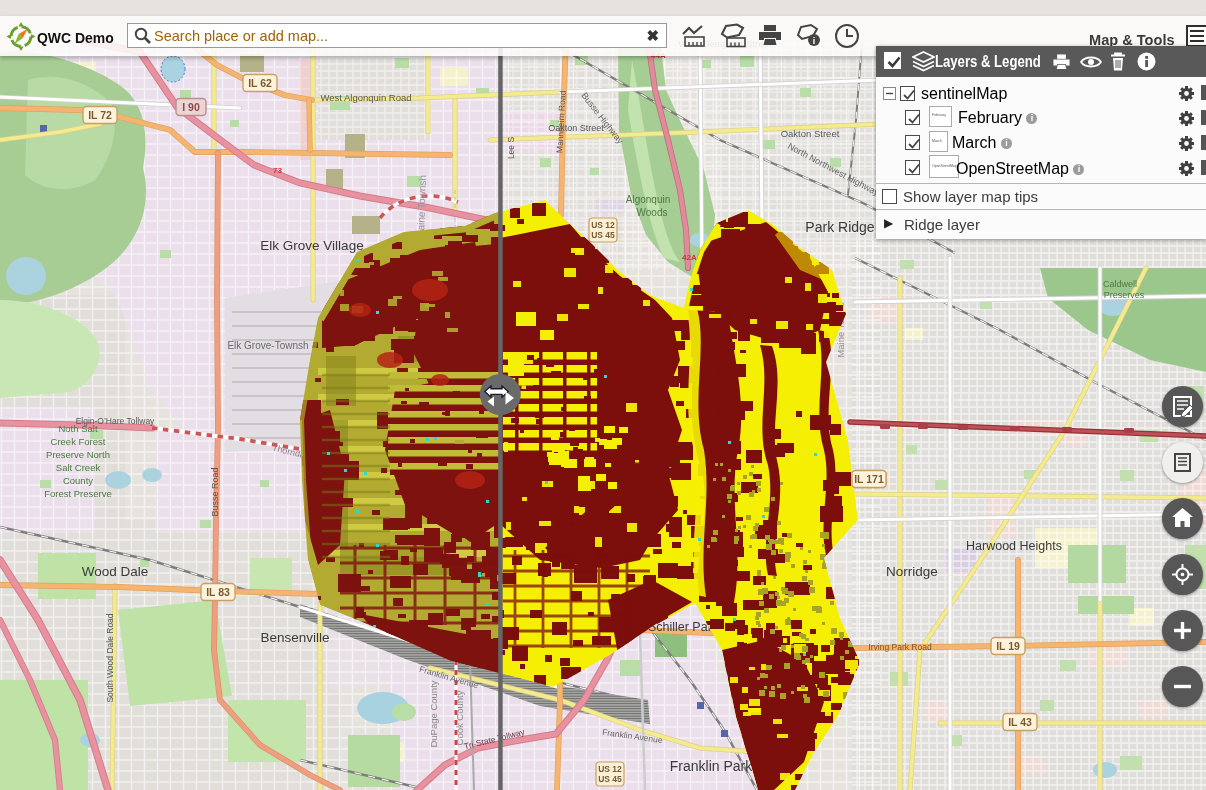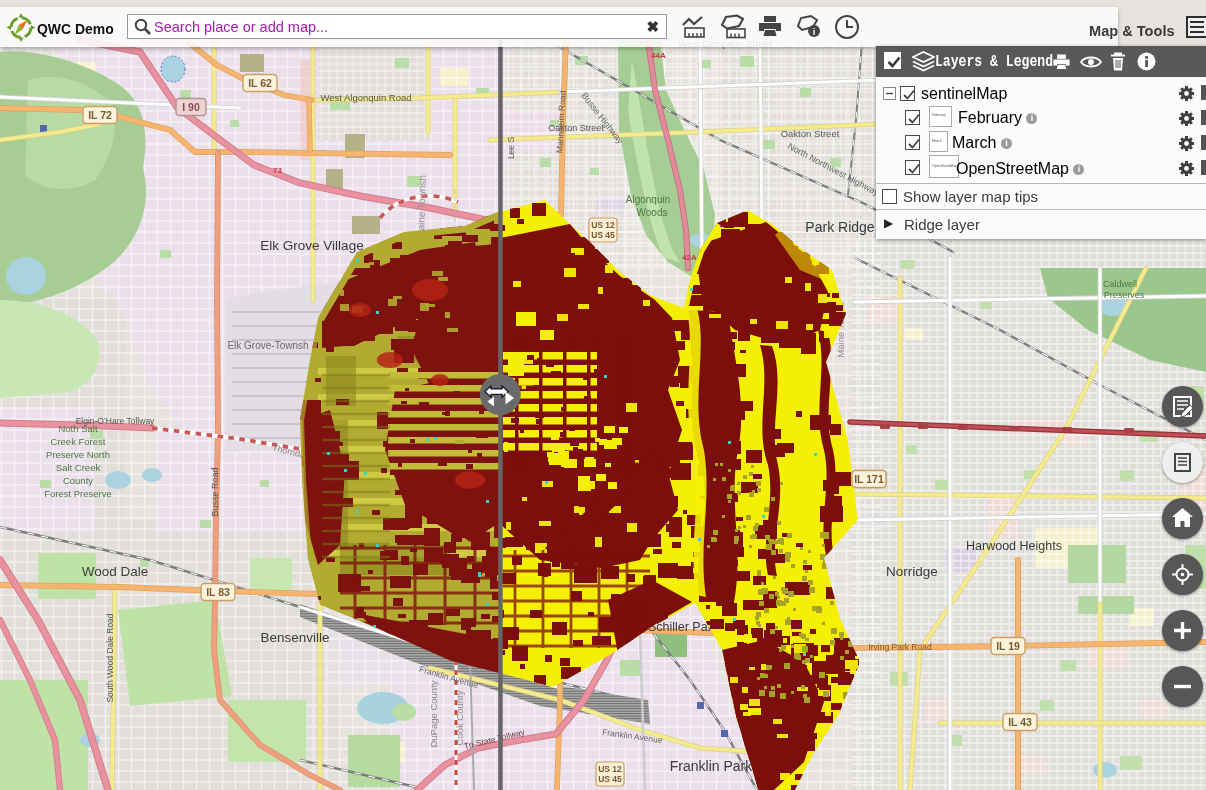--- a/index.html
+++ b/index.html
@@ -1,31 +1,31 @@
 <!DOCTYPE html>
 <html><head>
 <meta charset="utf-8">
 <style>
   html,body{margin:0;padding:0;}
   body{width:1206px;height:790px;overflow:hidden;font-family:"Liberation Sans",sans-serif;position:relative;background:#e9e7e2;}
   #map{position:absolute;left:0;top:0;width:1206px;height:790px;}
   
-  #topbar{position:absolute;left:0;top:7px;width:1118px;height:40px;background:rgba(253,252,251,0.88);box-shadow:0 2px 4px rgba(0,0,0,0.28);}
+  #topbar{position:absolute;left:0;top:16px;width:1206px;height:40px;background:rgba(253,252,251,0.88);box-shadow:0 2px 4px rgba(0,0,0,0.28);}
   #logo{position:absolute;left:7px;top:5px;}
   #logotext{position:absolute;left:37px;top:13px;font-size:15.5px;font-weight:bold;color:#111;transform:scaleX(0.9);transform-origin:left center;white-space:nowrap;}
   #search{position:absolute;left:127px;top:7px;width:540px;height:25px;background:#fff;border:1px solid #999;box-sizing:border-box;}
-  #search .ph{position:absolute;left:26px;top:4px;font-size:14.5px;color:#a21caf;}
+  #search .ph{position:absolute;left:26px;top:4px;font-size:14.5px;color:#a16207;}
   #search .x{position:absolute;right:7px;top:3px;font-size:15px;color:#333;font-weight:bold;}
   .tbicon{position:absolute;top:7px;}
   #maptools{position:absolute;left:1089px;top:15px;font-size:15.5px;font-weight:bold;color:#3a3a3a;transform:scaleX(0.94);transform-origin:left center;white-space:nowrap;}
   #burger{position:absolute;left:1186px;top:9px;width:22px;height:22px;border:2.5px solid #2e2e2e;box-sizing:border-box;background:rgba(255,255,255,0.5);}
   #burger div{height:2.5px;background:#2e2e2e;margin:2.5px 2px 0 2px;}
   
   #panel{position:absolute;left:876px;top:46px;width:330px;background:#fbfbfb;box-shadow:0 1px 4px rgba(0,0,0,0.4);}
-  #phead{height:31px;background:#595959;color:#fff;position:relative;font-family:Liberation Mono, monospace;}
+  #phead{height:31px;background:#595959;color:#fff;position:relative;}
   #phead .t{position:absolute;left:59px;top:7px;font-size:16px;font-weight:bold;transform:scaleX(0.82);transform-origin:left center;white-space:nowrap;}
   .cb{display:inline-block;width:13px;height:13px;border:1.5px solid #4a4a4a;background:#fff;box-sizing:content-box;position:relative;vertical-align:middle;}
   .cb.big{width:15px;height:15px;border-color:#fff;}
   .cb svg{position:absolute;left:0;top:0;}
   .prow{position:relative;font-size:15px;color:#3c3c3c;}
   .sep{border-top:1px solid #b5b5b5;text-align:right;}
   .gear{position:absolute;}
   .thumb{display:inline-block;border:1px solid #aaa;background:#fff;vertical-align:middle;position:relative;}
   .idot{display:inline-block;width:11px;height:11px;border-radius:50%;background:#9c9c9c;color:#fff;font-size:9px;font-weight:bold;text-align:center;line-height:11px;vertical-align:middle;}
   

